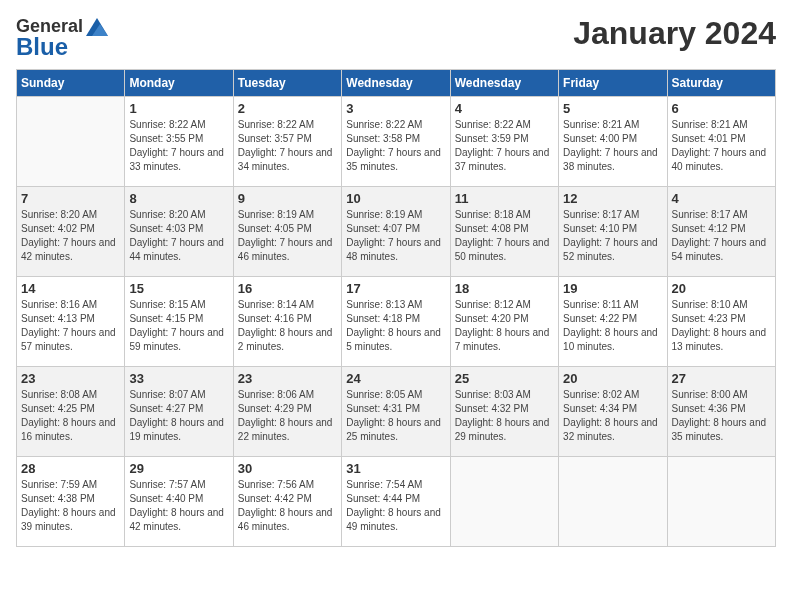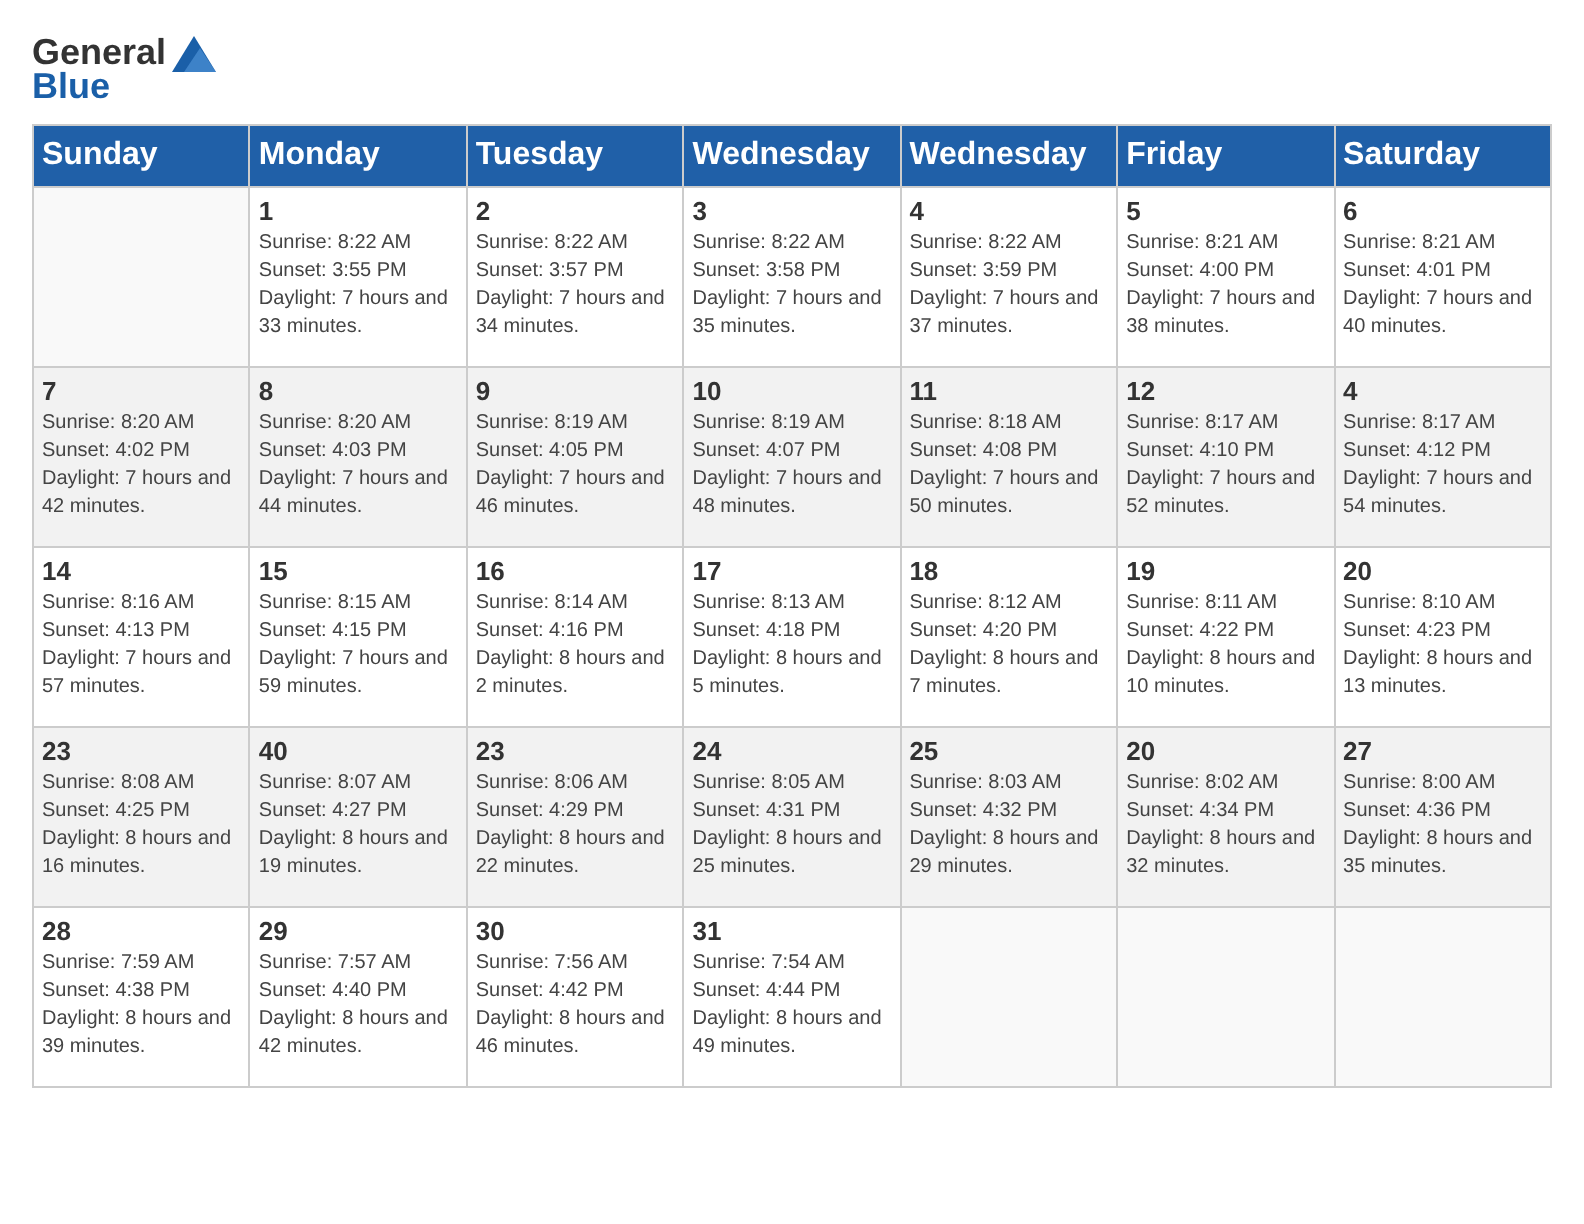--- a/index.html
+++ b/index.html
@@ -40,21 +40,21 @@
       color: #555;
     }
     table {
       width: 100%;
       border-collapse: collapse;
       table-layout: fixed;
     }
     th {
       background-color: #2060a8;
       color: #fff;
-      font-size: 16px;
+      font-size: 12px;
       font-weight: bold;
       padding: 6px 4px;
       text-align: left;
       border: 1px solid #ccc;
     }
     td {
       vertical-align: top;
       border: 1px solid #ccc;
       padding: 4px 4px;
       min-height: 80px;
@@ -94,23 +94,24 @@
 
 <div class="header-area">
   <div class="logo">
     <div class="logo-text">
       <span style="font-size:18px;font-weight:bold;color:#333;">General</span>
       <svg width="22" height="18" viewBox="0 0 22 18" style="margin: 0 1px;">
         <polygon points="0,18 11,0 22,18" fill="#1a5fa8"></polygon>
         <polygon points="6,18 14,6 22,18" fill="#5599dd" opacity="0.6"></polygon>
       </svg>
     </div>
-    <span style="font-size:18px;font-weight:bold;color:#1a5fa8;margin-top:-4px;">Blue</span>
+    <span style="font-size:24px;font-weight:bold;color:#1a5fa8;margin-top:-4px;">Blue</span>
   </div>
   <div class="title-area">
+    <div class="month-title">January 2024</div>
   </div>
 </div>
 
 <table>
   <thead>
     <tr>
       <th><span>Sunday</span></th>
       <th><span>Monday</span></th>
       <th><span>Tuesday</span></th>
       <th><span>Wednesday</span></th>
@@ -248,21 +249,21 @@
       </td>
       </tr>
       <tr class="row-even">
         <td>
         <span class="day-number">23</span>
         <div class="day-info">
           Sunrise: 8:08 AM<br>Sunset: 4:25 PM<br>Daylight: 8 hours and 16 minutes.
         </div>
       </td>
         <td>
-        <span class="day-number">40</span>
+        <span class="day-number">33</span>
         <div class="day-info">
           Sunrise: 8:07 AM<br>Sunset: 4:27 PM<br>Daylight: 8 hours and 19 minutes.
         </div>
       </td>
         <td>
         <span class="day-number">23</span>
         <div class="day-info">
           Sunrise: 8:06 AM<br>Sunset: 4:29 PM<br>Daylight: 8 hours and 22 minutes.
         </div>
       </td>

